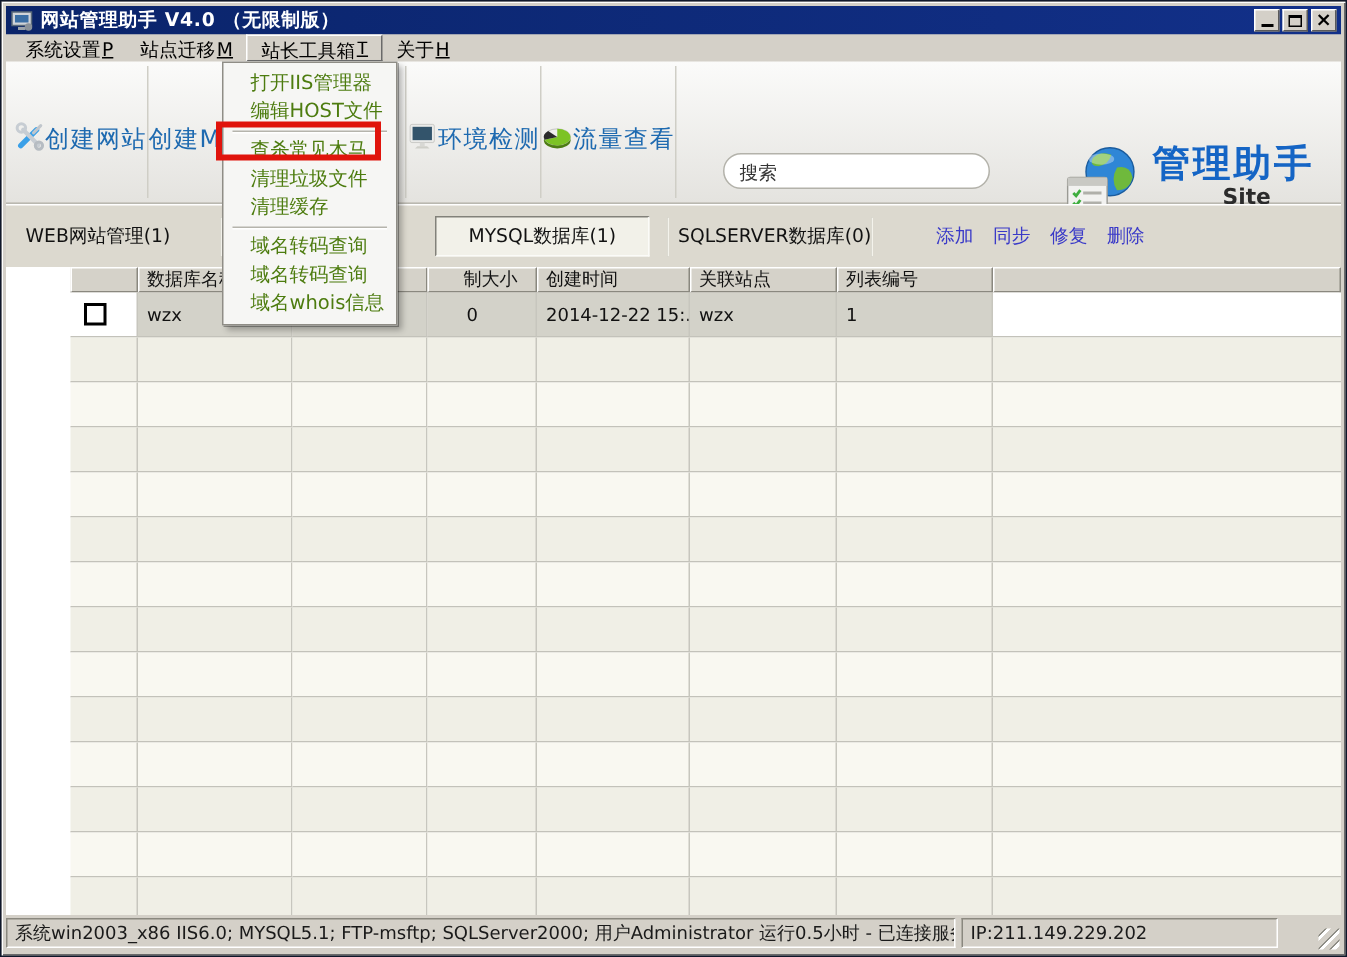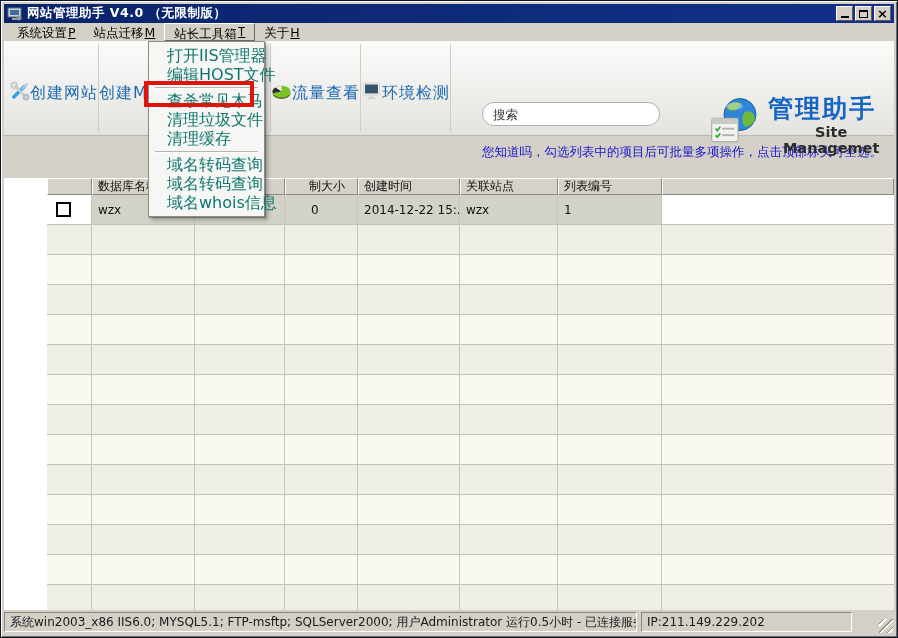--- a/index.html
+++ b/index.html
@@ -135,21 +135,21 @@
     background:repeating-linear-gradient(135deg, transparent 0 3px, #8f8e86 3px 4px, #ffffff 4px 6px);
     cursor:nwse-resize;
   }
 
   
   .dropdown{
     position:absolute; left:147px; top:40px; width:117px; z-index:50;
     background:#f6f6f4; border:1px solid #8f8d86; padding:4px 0;
     box-shadow:1px 1px 0 rgba(0,0,0,.3), 3px 3px 4px rgba(0,0,0,.28);
   }
-  .ditem{ height:19px; line-height:19px; padding-left:18px; font-size:16px; color:#0f766e; white-space:nowrap; cursor:pointer; }
+  .ditem{ height:19px; line-height:19px; padding-left:18px; font-size:13px; color:#4d7c0f; white-space:nowrap; cursor:pointer; }
   .msep{ height:1px; background:#b5b4ac; margin:3px 6px; box-shadow:0 1px 0 #fff; }
 
   
   .redbox{
     position:absolute; left:143px; top:80px; width:110px; height:26px;
     border:4px solid #e0140c; z-index:60; pointer-events:none;
   }
 </style>
 </head>
 <body>
@@ -212,39 +212,39 @@
           <ellipse cx="22" cy="12" rx="16" ry="5" fill="#ececed" stroke="#9aa0a8"></ellipse>
           <path d="M6 21 a16 5 0 0 0 32 0" fill="none" stroke="#9aa0a8"></path>
           <path d="M6 30 a16 5 0 0 0 32 0" fill="none" stroke="#9aa0a8"></path>
           <path d="M25 32 q8 -16 23 -10 q-7 2 -9 7 q7 0 9 5 q-13 7 -23 -2 z" fill="#3d6e8f"></path>
         </svg>
         <div class="lbl">创建MYSQL</div>
       </div>
       <div class="tbtn spacer"></div>
       <div class="tbtn">
         <svg viewBox="0 0 52 52">
+          <rect x="6" y="6" width="40" height="30" rx="3" fill="#ebebe9" stroke="#b5b5b0"></rect>
+          <rect x="10" y="10" width="32" height="22" fill="#33546b"></rect>
+          <rect x="22" y="36" width="8" height="6" fill="#d8d8d4"></rect>
+          <path d="M14 46 h24 l-4 -4 h-16 z" fill="#cfcfc9"></path>
+        </svg>
+        <div class="lbl">环境检测</div>
+      </div>
+      <div class="tbtn">
+        <svg viewBox="0 0 52 52">
           <g transform="translate(26,32) scale(1,0.62)">
               <circle r="22" fill="#4d7d12"></circle>
             </g>
           <g transform="translate(26,27) scale(1,0.62)">
             <circle r="22" fill="#efefec" stroke="#999" stroke-width="1"></circle>
             <path d="M0 0 L0 -22 A22 22 0 1 1 -21 7 Z" fill="#7cc324"></path>
             <path d="M0 0 L-21 7 A22 22 0 0 1 -15 -16 Z" fill="#2a2a2a"></path>
           </g>
         </svg>
         <div class="lbl">流量查看</div>
-      </div>
-      <div class="tbtn">
-        <svg viewBox="0 0 52 52">
-          <rect x="6" y="6" width="40" height="30" rx="3" fill="#ebebe9" stroke="#b5b5b0"></rect>
-          <rect x="10" y="10" width="32" height="22" fill="#33546b"></rect>
-          <rect x="22" y="36" width="8" height="6" fill="#d8d8d4"></rect>
-          <path d="M14 46 h24 l-4 -4 h-16 z" fill="#cfcfc9"></path>
-        </svg>
-        <div class="lbl">环境检测</div>
       </div>
     </div>
 
     <div class="search">
       <input type="text" placeholder="搜索" style="">
       <div class="sbtn">
         <svg viewBox="0 0 18 18" width="17" height="17">
           <circle cx="8" cy="8" r="4.6" stroke="#fff" fill="none" stroke-width="2.2"></circle>
           <line x1="11.5" y1="11.5" x2="15.5" y2="15.5" stroke="#fff" stroke-width="2.6" stroke-linecap="round"></line>
         </svg>
@@ -268,20 +268,34 @@
           <line x1="15" y1="42" x2="28" y2="42" stroke="#b0b0aa" stroke-width="2"></line>
         </g>
       </svg>
       <div class="logotxt">
         <div class="cn">管理助手</div>
         <div class="en">Site Managemet</div>
       </div>
     </div>
   </div>
 
+  <div class="tabbar">
+    <div class="tab web">WEB网站管理(1)</div>
+    <div class="tsep" style="left:143px"></div>
+    <div class="tab mysql">MYSQL数据库(1)</div>
+    <div class="tsep" style="left:441px"></div>
+    <div class="tab sql">SQLSERVER数据库(0)</div>
+    <div class="tsep" style="left:577px"></div>
+    <div class="actions">
+      <div class="al">添加</div>
+      <div class="al">同步</div>
+      <div class="al">修复</div>
+      <div class="al">删除</div>
+    </div>
+  </div>
 
   <div class="grid">
     <div class="thead">
       <div class="h"></div>
       <div class="h">数据库名称</div>
       <div class="h"></div>
       <div class="h rt">制大小</div>
       <div class="h">创建时间</div>
       <div class="h">关联站点</div>
       <div class="h">列表编号</div>

